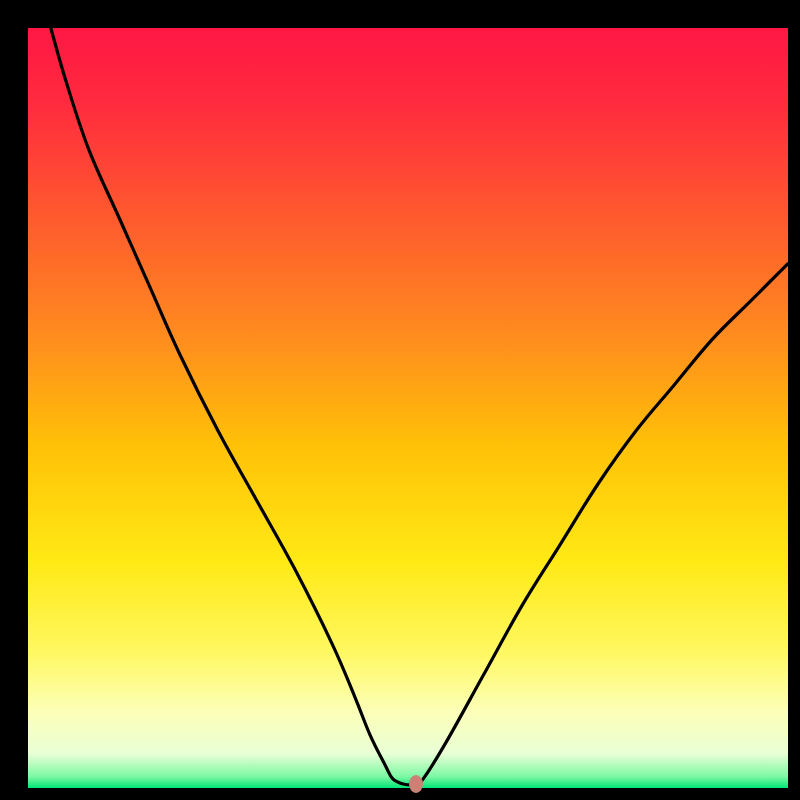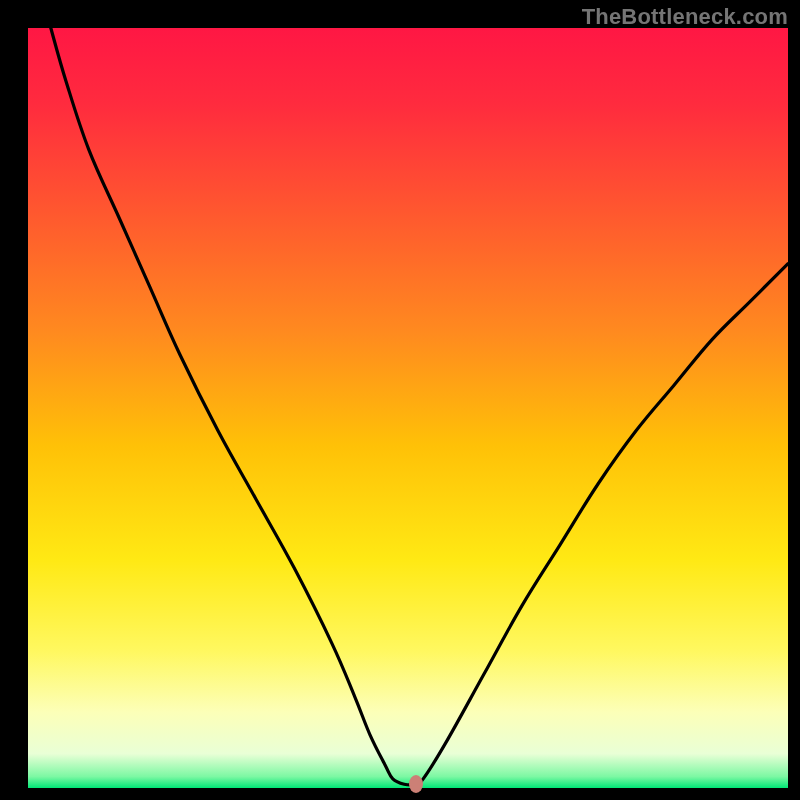--- a/index.html
+++ b/index.html
@@ -37,21 +37,20 @@
     background: #cc8076;
     transform: translate(-50%, -50%);
     z-index: 5;
   }
 </style>
 </head>
 <body>
 
 <div class="chart-container">
 
-  <div class="watermark">TheBottleneck.com</div>
 
   <svg width="800" height="800" viewBox="0 0 800 800">
     <defs>
       <linearGradient id="bg-grad" x1="0" y1="0" x2="0" y2="1">
           <stop offset="0%" stop-color="#ff1744"></stop>
           <stop offset="10%" stop-color="#ff2b3e"></stop>
           <stop offset="25%" stop-color="#ff5a2e"></stop>
           <stop offset="40%" stop-color="#ff8a1f"></stop>
           <stop offset="55.00000000000001%" stop-color="#ffc107"></stop>
           <stop offset="70%" stop-color="#ffe914"></stop>

